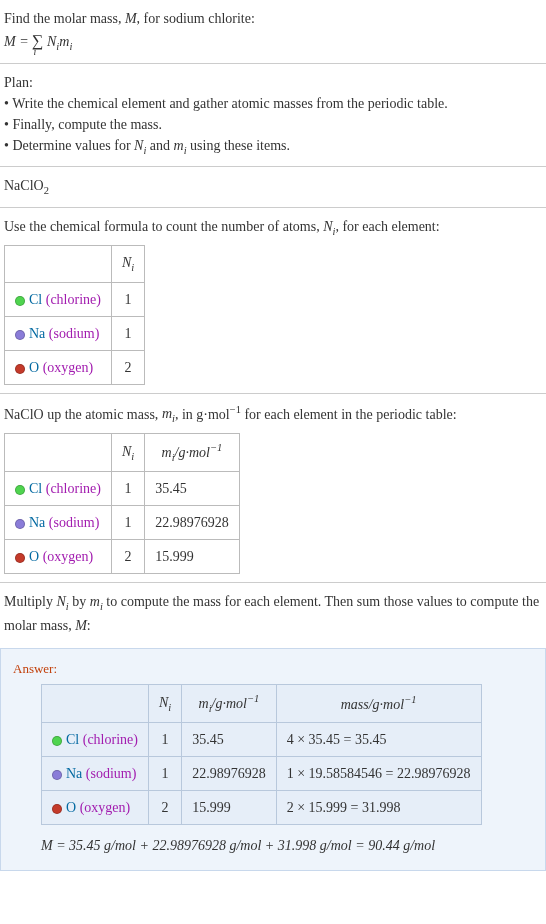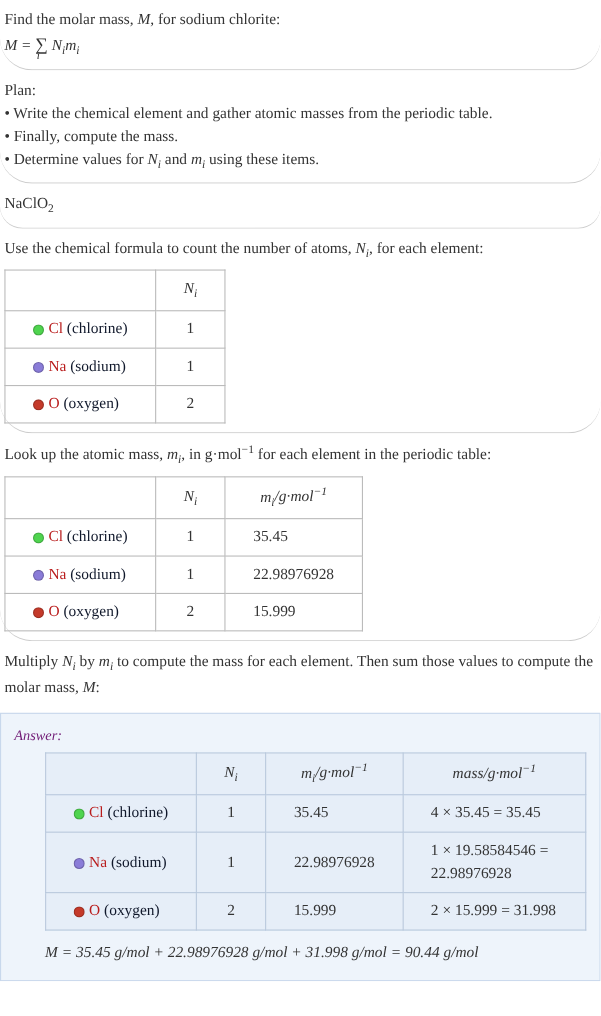--- a/index.html
+++ b/index.html
@@ -11,21 +11,20 @@
       font-family: Georgia, 'Times New Roman', serif;
       font-size: 14px;
       color: #333;
       line-height: 1.5;
       background: #fff;
       width: 546px;
     }
     .section {
       border-bottom: 1px solid #ccc;
       padding: 8px 4px;
-      border-radius: 29px;
     }
     .section:last-child {
       border-bottom: none;
     }
     .no-border {
       border-bottom: none;
     }
     .sub {
       vertical-align: sub;
       font-size: 0.75em;
@@ -33,21 +32,21 @@
     .sup {
       vertical-align: super;
       font-size: 0.75em;
     }
     table {
       border-collapse: collapse;
       margin-top: 6px;
     }
     th, td {
       border: 1px solid #bbb;
-      padding: 6px 25px;
+      padding: 6px 10px;
       text-align: left;
       font-weight: normal;
     }
     th {
       background: #fff;
     }
     .num-col {
       text-align: center;
     }
     .element-cell {
@@ -59,37 +58,36 @@
       height: 10px;
       border-radius: 50%;
       margin-right: 4px;
       vertical-align: middle;
       border: 1px solid rgba(0,0,0,0.2);
     }
     .dot-cl { background: #4fd44f; }
     .dot-na { background: #8a7cd8; }
     .dot-o { background: #c43a2a; }
     .elem-symbol {
-      color: #b91c1c;
+      color: #0369a1;
     }
     .elem-name {
-      color: #0f172a;
+      color: #a21caf;
       text-align: center;
     }
     .answer-box {
       background: #eef4fb;
       border: 1px solid #c8d8ec;
       padding: 10px 12px 14px 12px;
       margin-top: 4px;
     }
     .answer-label {
-      color: #701a75;
+      color: #c2410c;
       font-size: 13px;
       margin-bottom: 6px;
-      font-style: italic;
     }
     .answer-box table {
       margin-left: 28px;
       background: transparent;
     }
     .answer-box th, .answer-box td {
       border: 1px solid #b8c8dc;
       background: #e6eef8;
     }
     .answer-box th {
@@ -155,21 +153,21 @@
     <tr>
       <td class="element-cell"><span class="dot dot-o"></span><span class="elem-symbol">O</span> <span class="elem-name">(oxygen)</span></td>
       <td class="num-col">2</td>
     </tr>
   </tbody>
     </table>
 </div>
 
 <div class="section">
   <div>
-    <span>Look up the atomic mass, </span><span class="ital">m<span class="sub">i</span></span><span>, in g·mol</span><span class="sup">−1</span><span> for each element in the periodic table:</span>
+    <span>NaClO up the atomic mass, </span><span class="ital">m<span class="sub">i</span></span><span>, in g·mol</span><span class="sup">−1</span><span> for each element in the periodic table:</span>
   </div>
   <table>
     <tbody>
         <tr>
       <th></th>
       <th class="header-cell"><span class="ital">N<span class="sub">i</span></span></th>
       <th class="header-cell"><span class="ital">m<span class="sub">i</span></span>/g·mol<span class="sup">−1</span></th>
     </tr>
     <tr>
       <td class="element-cell"><span class="dot dot-cl"></span><span class="elem-symbol">Cl</span> <span class="elem-name">(chlorine)</span></td>

